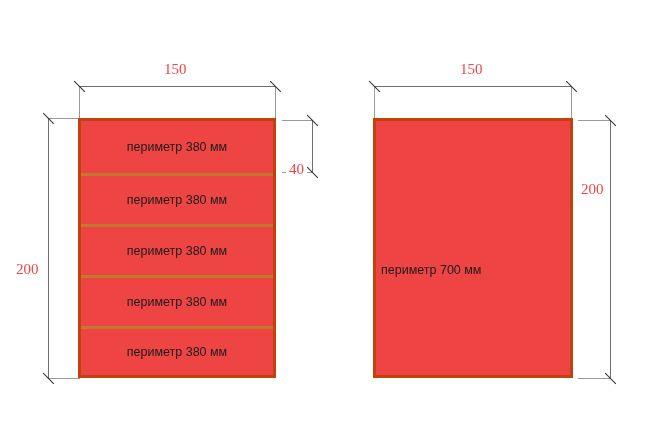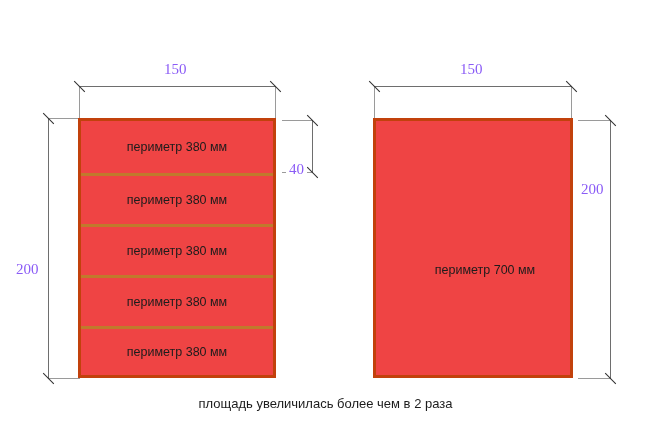--- a/index.html
+++ b/index.html
@@ -57,23 +57,23 @@
   .lamella + .lamella { border-top: 3px solid #c07a2c; }
   .lamella-label,
   .beam-center-label {
     font-family: "Liberation Sans", sans-serif;
     font-size: 12.5px;
     color: #1c1c1c;
     white-space: nowrap;
   }
   .beam-center-label {
     position: absolute;
-    left: 12px;
+    left: 5px;
     width: 100%;
-    text-align: center;
+    text-align: left;
     top: 142px;
   }
 
   
   .dim-ext {            
     position: absolute;
     background: #9a9a9a;
   }
   .dim-ext.v { width: 1px; }
   .dim-ext.h { height: 1px; }
@@ -91,21 +91,21 @@
     height: 0;
     border-top: 1.6px solid #2f2f2f;
     transform-origin: 50% 50%;
     transform: rotate(45deg);
   }
 
   .dim-text {
     position: absolute;
     font-family: "Liberation Serif", serif;
     font-size: 15px;
-    color: #8b5cf6;
+    color: #ef4444;
     white-space: nowrap;
     background: #ffffff;
     padding: 0 3px;
     line-height: 1.05;
   }
 
   
   #caption {
     position: absolute;
     left: 0;
@@ -175,15 +175,14 @@
   <div class="dim-ext h" style="left:578px; top:378px; width:32px;"></div>
   <div class="dim-line v" style="left:610px; top:120px; height:259px;"></div>
   <div class="tick" style="left:603px; top:120px;"></div>
   <div class="tick" style="left:603px; top:378px;"></div>
   <div class="dim-text" style="left:578px; top:182px;">200</div>
 
   <div class="beam" id="beam-plain">
     <div class="beam-center-label">периметр 700 мм</div>
   </div>
 
-  <div id="caption">площадь увеличилась более чем в 2 раза</div>
 
 </div>
 
 </body></html>

